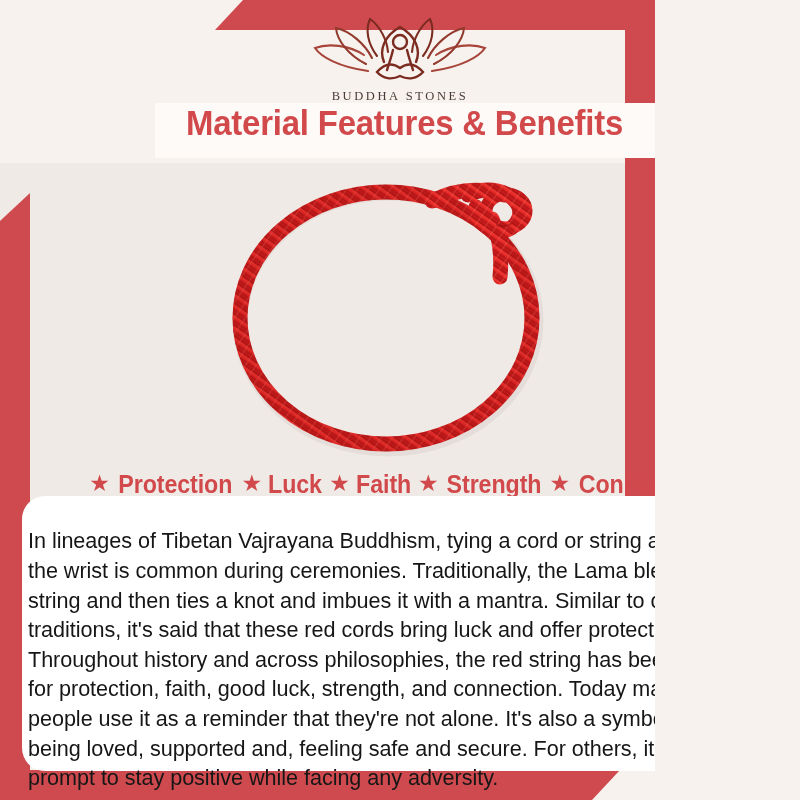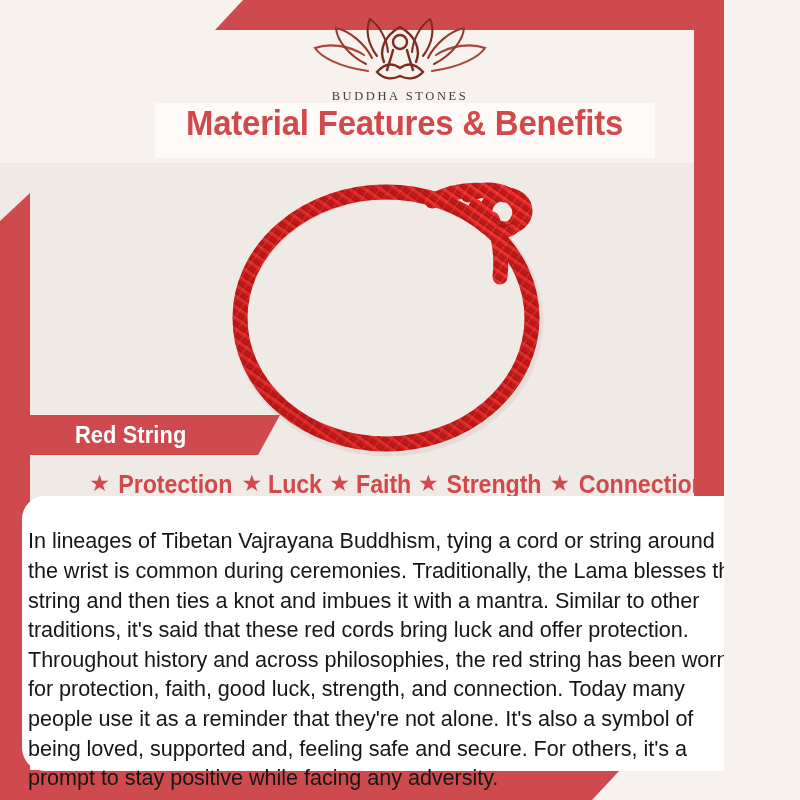--- a/index.html
+++ b/index.html
@@ -4,21 +4,21 @@
 <style>
   html,body{margin:0;padding:0;}
   body{
     width:800px;height:800px;
     background:#F7F2EE;
     font-family:"Liberation Sans", sans-serif;
     overflow:hidden;
   }
   #poster{
     position:relative;
-    width:724px;height:800px;
+    width:655px;height:800px;
     background:#fde047;
     overflow:hidden;
   }
 
   
   .band{position:absolute;background:#CF4A4F;}
   #band-top{
     top:0;left:215px;width:585px;height:30px;
     clip-path:polygon(28px 0,100% 0,100% 100%,0 100%);
   }
@@ -211,23 +211,20 @@
         <path d="M250 34 C270 24 292 30 300 44 C306 56 296 70 282 70 C268 70 258 58 258 46" fill="none" stroke="url(#braid)" stroke-width="15" stroke-linecap="round"></path>
         <ellipse cx="288" cy="50" rx="20" ry="17" fill="none" stroke="url(#braid)" stroke-width="13"></ellipse>
         <path d="M274 58 C282 76 284 96 282 116" fill="none" stroke="url(#braid)" stroke-width="15" stroke-linecap="round"></path>
         <path d="M278 64 q10 3 16 -2" fill="none" stroke="#8F0F10" stroke-width="2" opacity="0.5"></path>
       </g>
 
       <path d="M214 40 C238 28 262 26 286 34" fill="none" stroke="url(#braid)" stroke-width="15" stroke-linecap="round"></path>
     </svg>
   </div>
 
-  <div id="ribbon">
-    <span id="ribbon-label">Red String</span>
-  </div>
 
   <div id="features">
     <span class="feature">
       <span class="star-icon">★</span>
       <span class="feature-label">Protection</span>
     </span>
     <span class="feature">
       <span class="star-icon">★</span>
       <span class="feature-label">Luck</span>
     </span>

